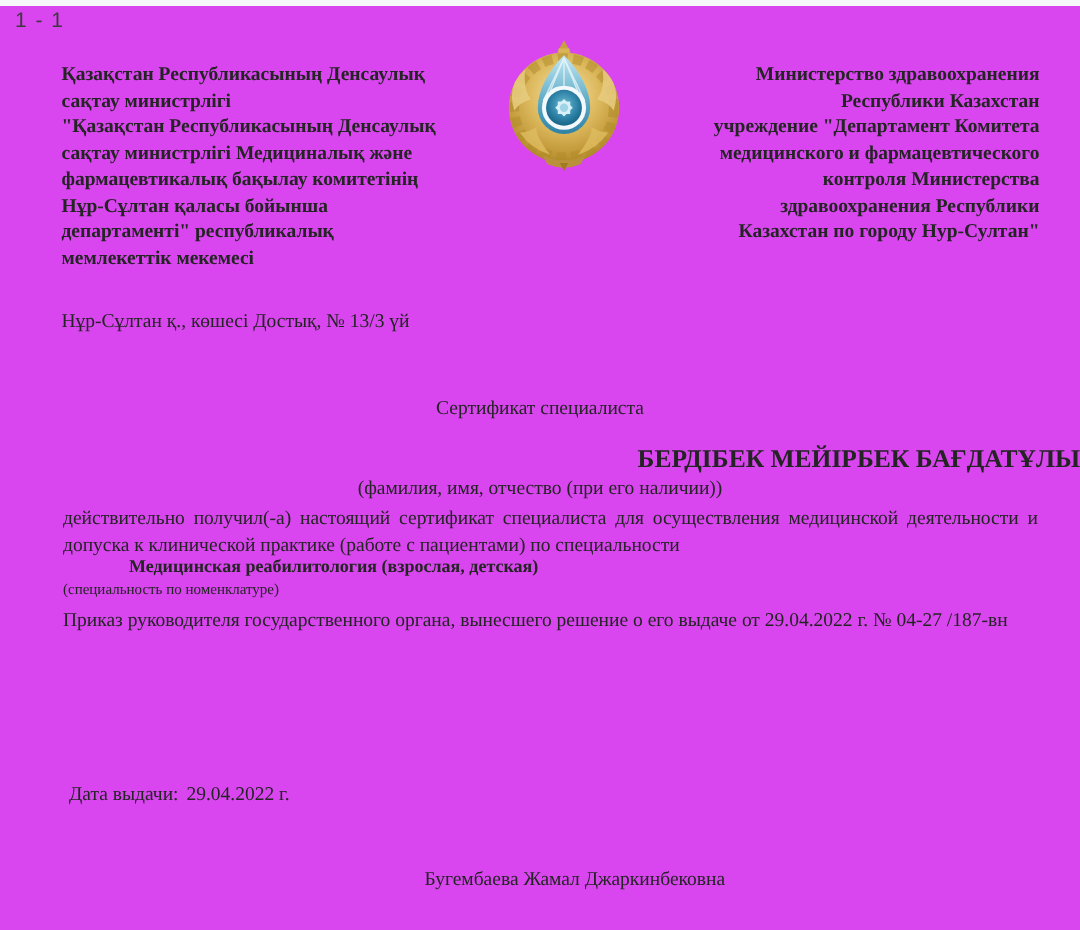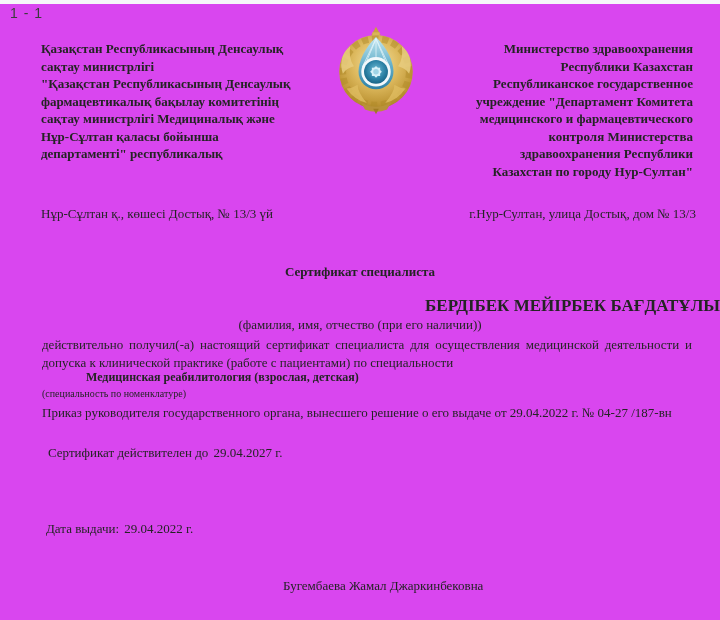--- a/index.html
+++ b/index.html
@@ -16,21 +16,21 @@
     position:absolute; left:41px; top:40px; width:285px;
     font-weight:bold; font-size:13px; line-height:17.5px; text-align:left;
   }
   .header-right {
     position:absolute; right:27px; top:40px; width:275px;
     font-weight:bold; font-size:13px; line-height:17.5px; text-align:right;
   }
   .emblem { position:absolute; left:330px; top:24px; width:92px; height:92px; }
   .addr-left  { position:absolute; left:41px;  top:206px; font-size:13px; }
   .addr-right { position:absolute; right:24px; top:206px; font-size:13px; }
-  .doc-title  { position:absolute; left:0; right:0; top:264px; text-align:center; font-weight:bold; font-size:13px; }
+  .doc-title  { position:absolute; left:0; right:0; top:264px; text-align:center; font-weight:normal; font-size:13px; }
   .holder-name{ position:absolute; left:0; right:0; top:296px; text-align:right; font-weight:bold; font-size:17px; }
   .name-caption { position:absolute; left:0; right:0; top:317px; text-align:center; font-size:13px; }
   .body-par   { position:absolute; left:42px; top:336px; width:650px; font-size:13px; line-height:17.5px; text-align:justify; }
   .specialty  { position:absolute; left:42px; top:370px; font-weight:bold; font-size:12px;margin-left:44px; }
   .spec-caption { position:absolute; left:42px; top:387.5px; font-size:10px; }
   .order-par  { position:absolute; left:42px; top:404px; width:650px; font-size:13px; line-height:17.5px; text-align:justify; }
   .valid-line { position:absolute; left:48px; top:445px; font-size:13px; }
   .reg-line   { position:absolute; left:44px; top:489px; font-size:13px; }
   .issue-line { position:absolute; left:46px; top:521px; font-size:13px; }
   .sig-pos    { position:absolute; left:43px; top:578px; font-weight:bold; font-size:13px; line-height:18.5px; }
@@ -41,24 +41,25 @@
 <body>
 
 <div class="page">
   <div class="top-strip"></div>
   <div class="page-indicator">1 - 1</div>
 
   <div class="header-left">
     <div>Қазақстан Республикасының Денсаулық</div>
     <div>сақтау министрлігі</div>
     <div>"Қазақстан Республикасының Денсаулық</div>
+    <div>сақтау министрлігі Медициналық және</div>
     <div>фармацевтикалық бақылау комитетінің</div>
-    <div>сақтау министрлігі Медициналық және</div>
     <div>Нұр-Сұлтан қаласы бойынша</div>
     <div>департаменті" республикалық</div>
+    <div>мемлекеттік мекемесі</div>
   </div>
 
   <div class="emblem">
     <svg width="92" height="92" viewBox="0 0 100 100" xmlns="http://www.w3.org/2000/svg">
       <defs>
         <radialGradient id="gGold" cx="50%" cy="38%" r="70%">
           <stop offset="0%" stop-color="#f6e3a5"></stop>
           <stop offset="45%" stop-color="#ddb95e"></stop>
           <stop offset="80%" stop-color="#bd9434"></stop>
           <stop offset="100%" stop-color="#97721c"></stop>
@@ -98,44 +99,38 @@
       </g>
       <circle cx="50" cy="52" r="3" fill="#9fd4e6"></circle>
       <path d="M34,86 Q50,94 66,86 L62,93 Q50,98 38,93 Z" fill="#b8913a"></path>
       <path d="M47,92 h6 l-3,6 Z" fill="#a07b22"></path>
     </svg>
   </div>
 
   <div class="header-right">
     <div>Министерство здравоохранения</div>
     <div>Республики Казахстан</div>
-    <div>Республиканское государственное</div>
     <div>учреждение "Департамент Комитета</div>
     <div>медицинского и фармацевтического</div>
     <div>контроля Министерства</div>
     <div>здравоохранения Республики</div>
     <div>Казахстан по городу Нур-Султан"</div>
   </div>
 
   <div class="addr-left">Нұр-Сұлтан қ., көшесі Достық, № 13/3 үй</div>
-  <div class="addr-right">г.Нур-Султан, улица Достық, дом № 13/3</div>
 
   <div class="doc-title">Сертификат специалиста</div>
   <div class="holder-name">БЕРДІБЕК МЕЙІРБЕК БАҒДАТҰЛЫ</div>
   <div class="name-caption">(фамилия, имя, отчество (при его наличии))</div>
 
   <div class="body-par">действительно получил(-а) настоящий сертификат специалиста для осуществления медицинской деятельности и допуска к клинической практике (работе с пациентами) по специальности</div>
   <div class="specialty">Медицинская реабилитология (взрослая, детская)</div>
   <div class="spec-caption">(специальность по номенклатуре)</div>
   <div class="order-par">Приказ руководителя государственного органа, вынесшего решение о его выдаче от 29.04.2022 г. № 04-27 /187-вн</div>
 
-  <div class="valid-line">
-    <span class="lbl">Сертификат действителен до</span>
-    <span>29.04.2027 г.</span>
-  </div>
 
 
   <div class="issue-line">
     <span class="lbl">Дата выдачи:</span>
     <span>29.04.2022 г.</span>
   </div>
 
   <div class="sig-name">Бугембаева Жамал Джаркинбековна</div>
 </div>
 

